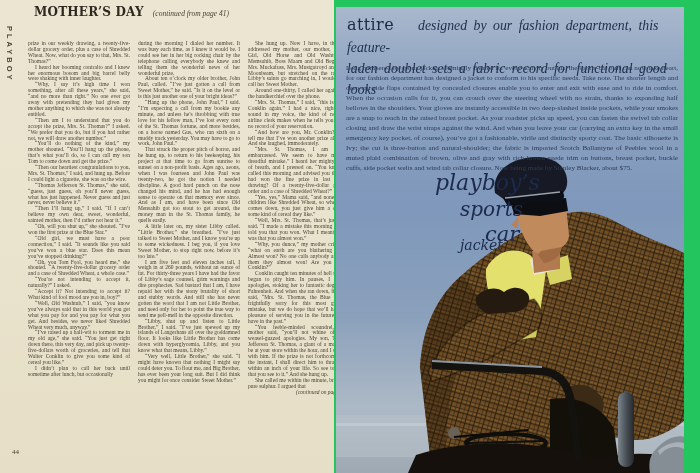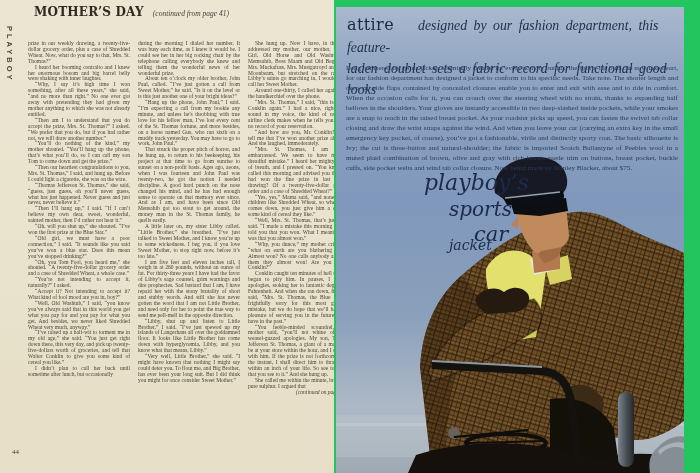--- a/index.html
+++ b/index.html
@@ -27,21 +27,21 @@
   
   .right-page{position:absolute;left:334px;top:0;width:416px;height:473px;background:#22c55e;}
   .photo{position:absolute;left:2px;top:7px;width:348px;height:466px;overflow:hidden;
     background:linear-gradient(180deg,#a9b8cd 0%,#8da3c1 16%,#7f98bb 42%,#8aa0bb 66%,#adb9c6 86%,#9fa9b3 100%);}
   .photo svg{position:absolute;left:0;top:0;}
   .rp-head{position:absolute;left:11px;top:7px;width:330px;color:#1f2c4e;line-height:21px;}
   .attire-label{font-family:"DejaVu Serif",serif;font-size:16px;color:#1d2945;margin-right:24px;letter-spacing:.4px;}
   .hl{font-style:italic;font-size:13.8px;word-spacing:3px;color:#20304f;}
   .rp-body{position:absolute;left:10px;top:56px;width:332px;font-size:7.1px;line-height:10px;
     text-align:justify;color:#2c3a55;}
-  .scr{position:absolute;font-style:italic;font-family:"DejaVu Serif",serif;color:#1c2a4e;}
+  .scr{position:absolute;font-style:italic;font-family:"DejaVu Serif",serif;color:#1c2a4e;margin-left:11px;}
   .s1{left:88px;top:163px;font-size:22px;}
   .s2{left:113px;top:190px;font-size:20px;}
   .s3{left:138px;top:215px;font-size:21px;}
   .s4{left:113px;top:230px;font-size:14px;}
 </style>
 </head>
 <body>
 
 <div class="spread">
 

